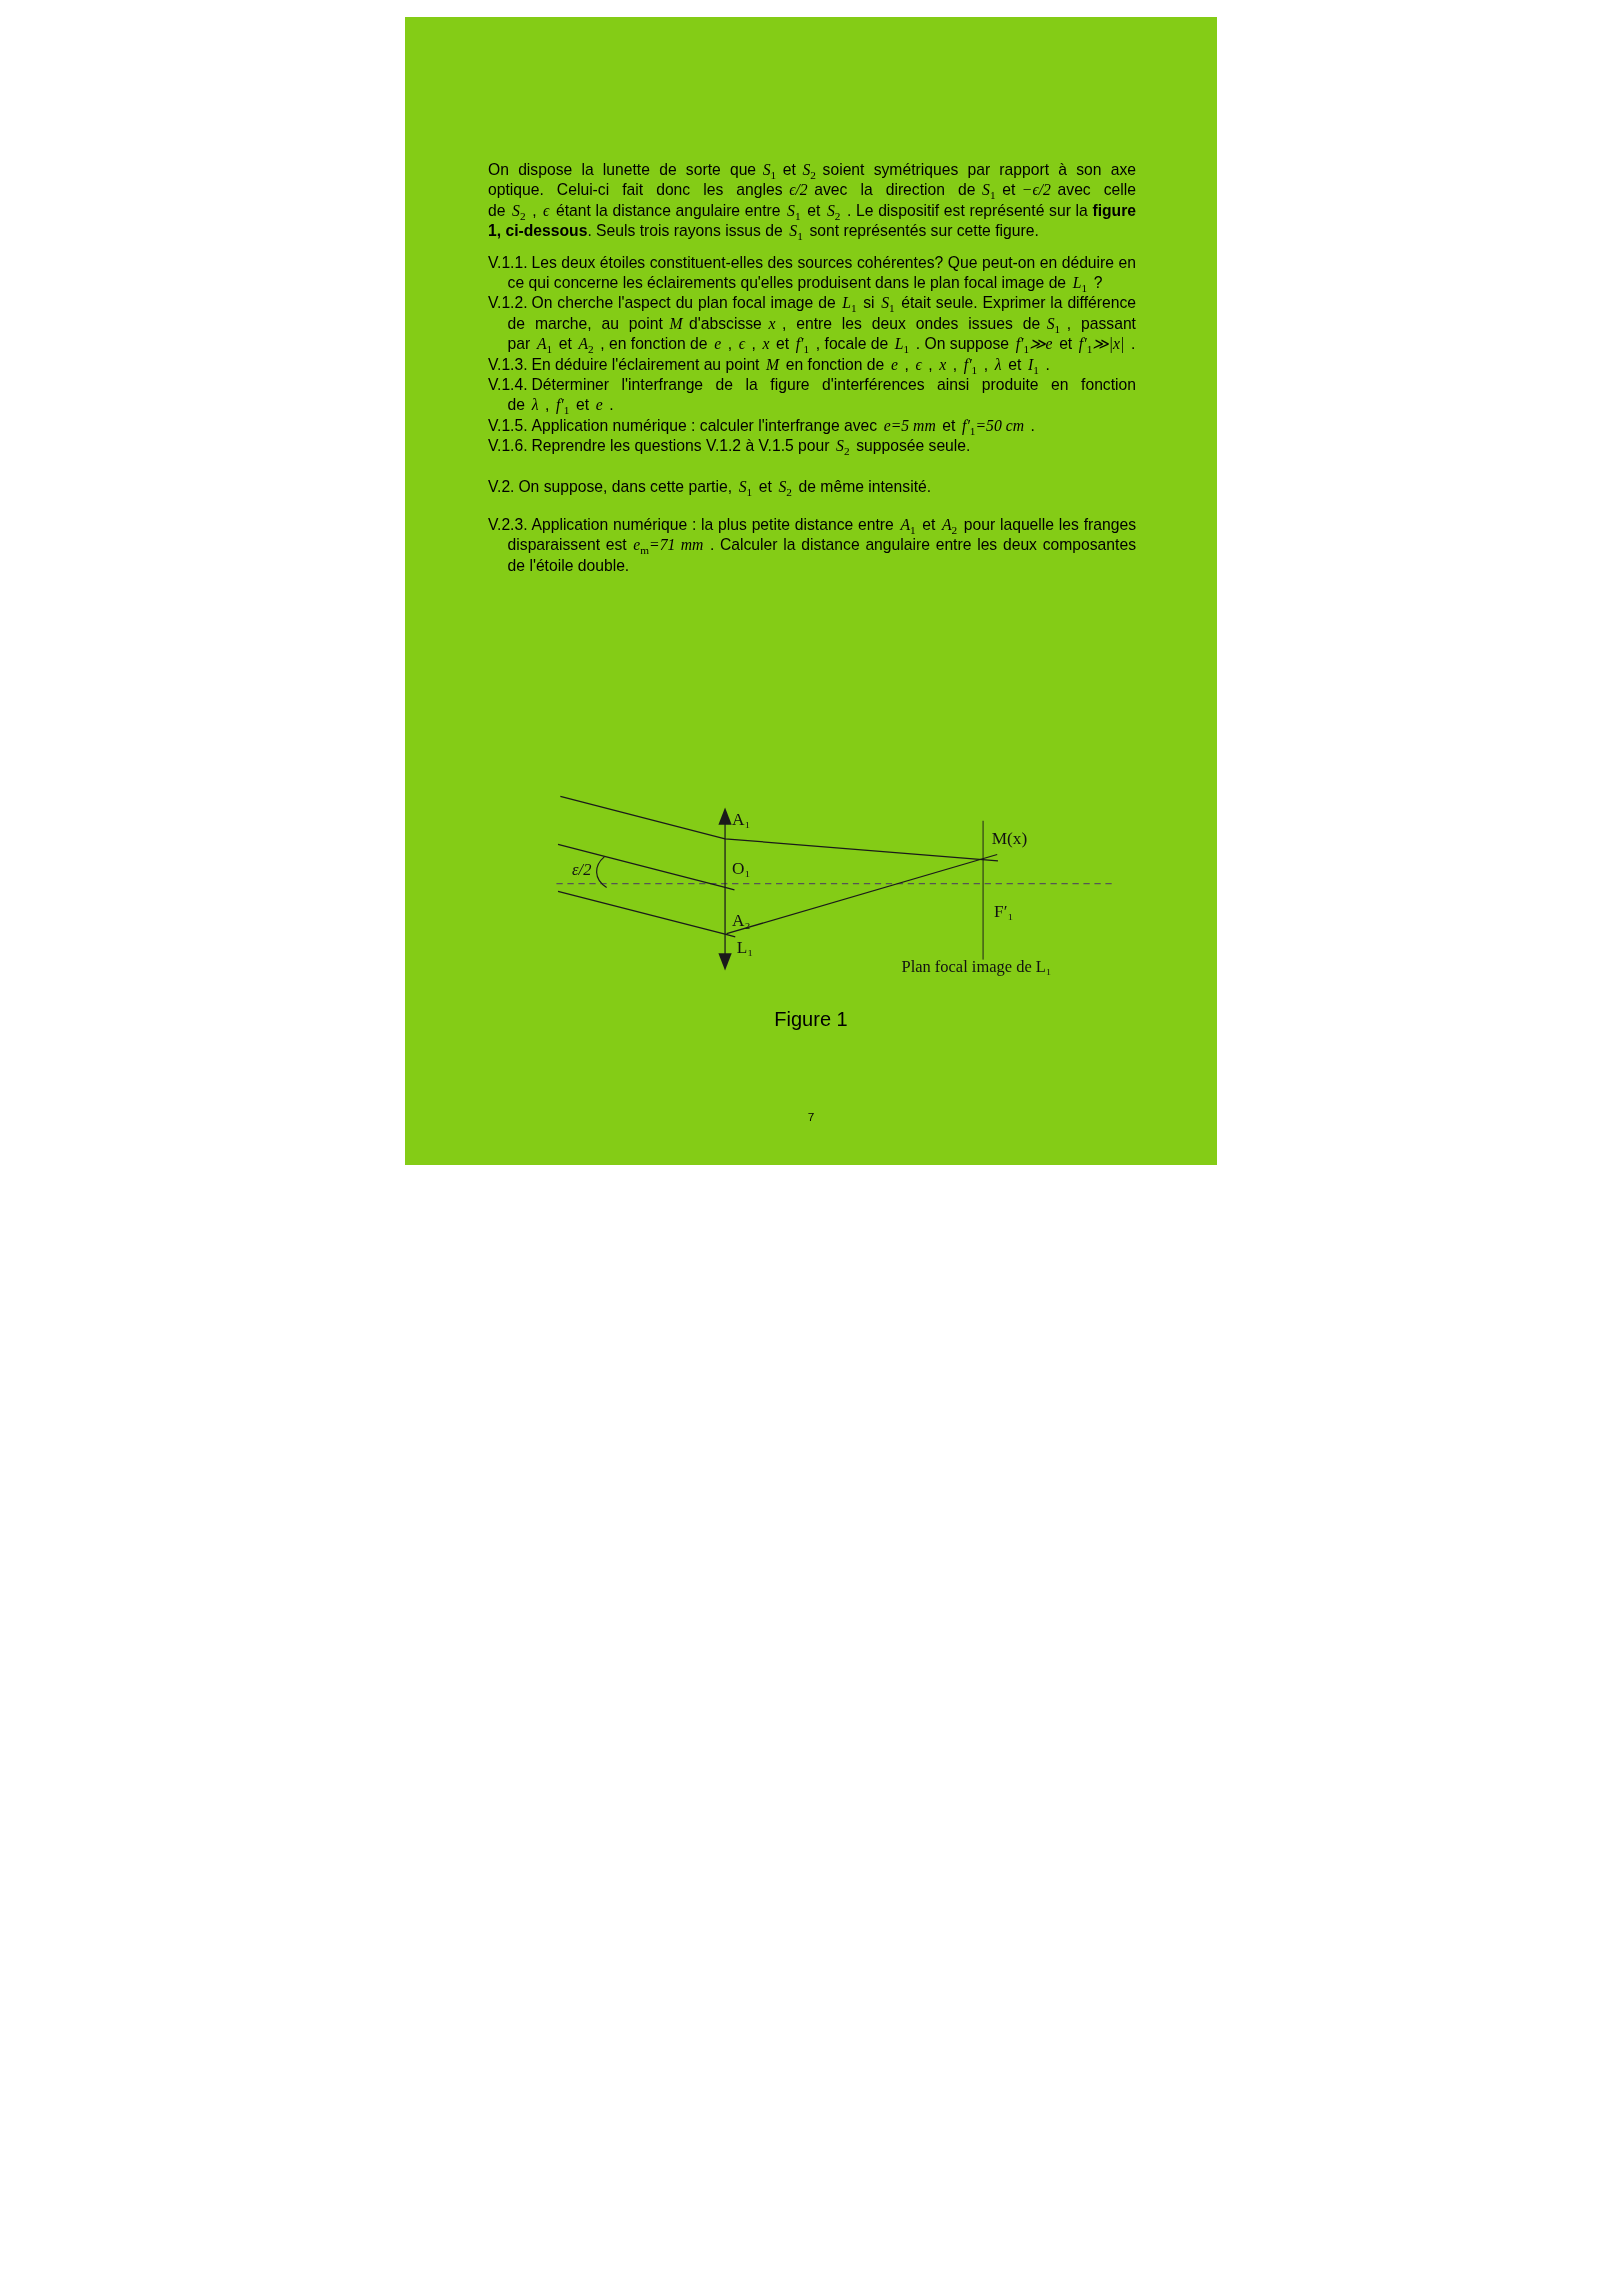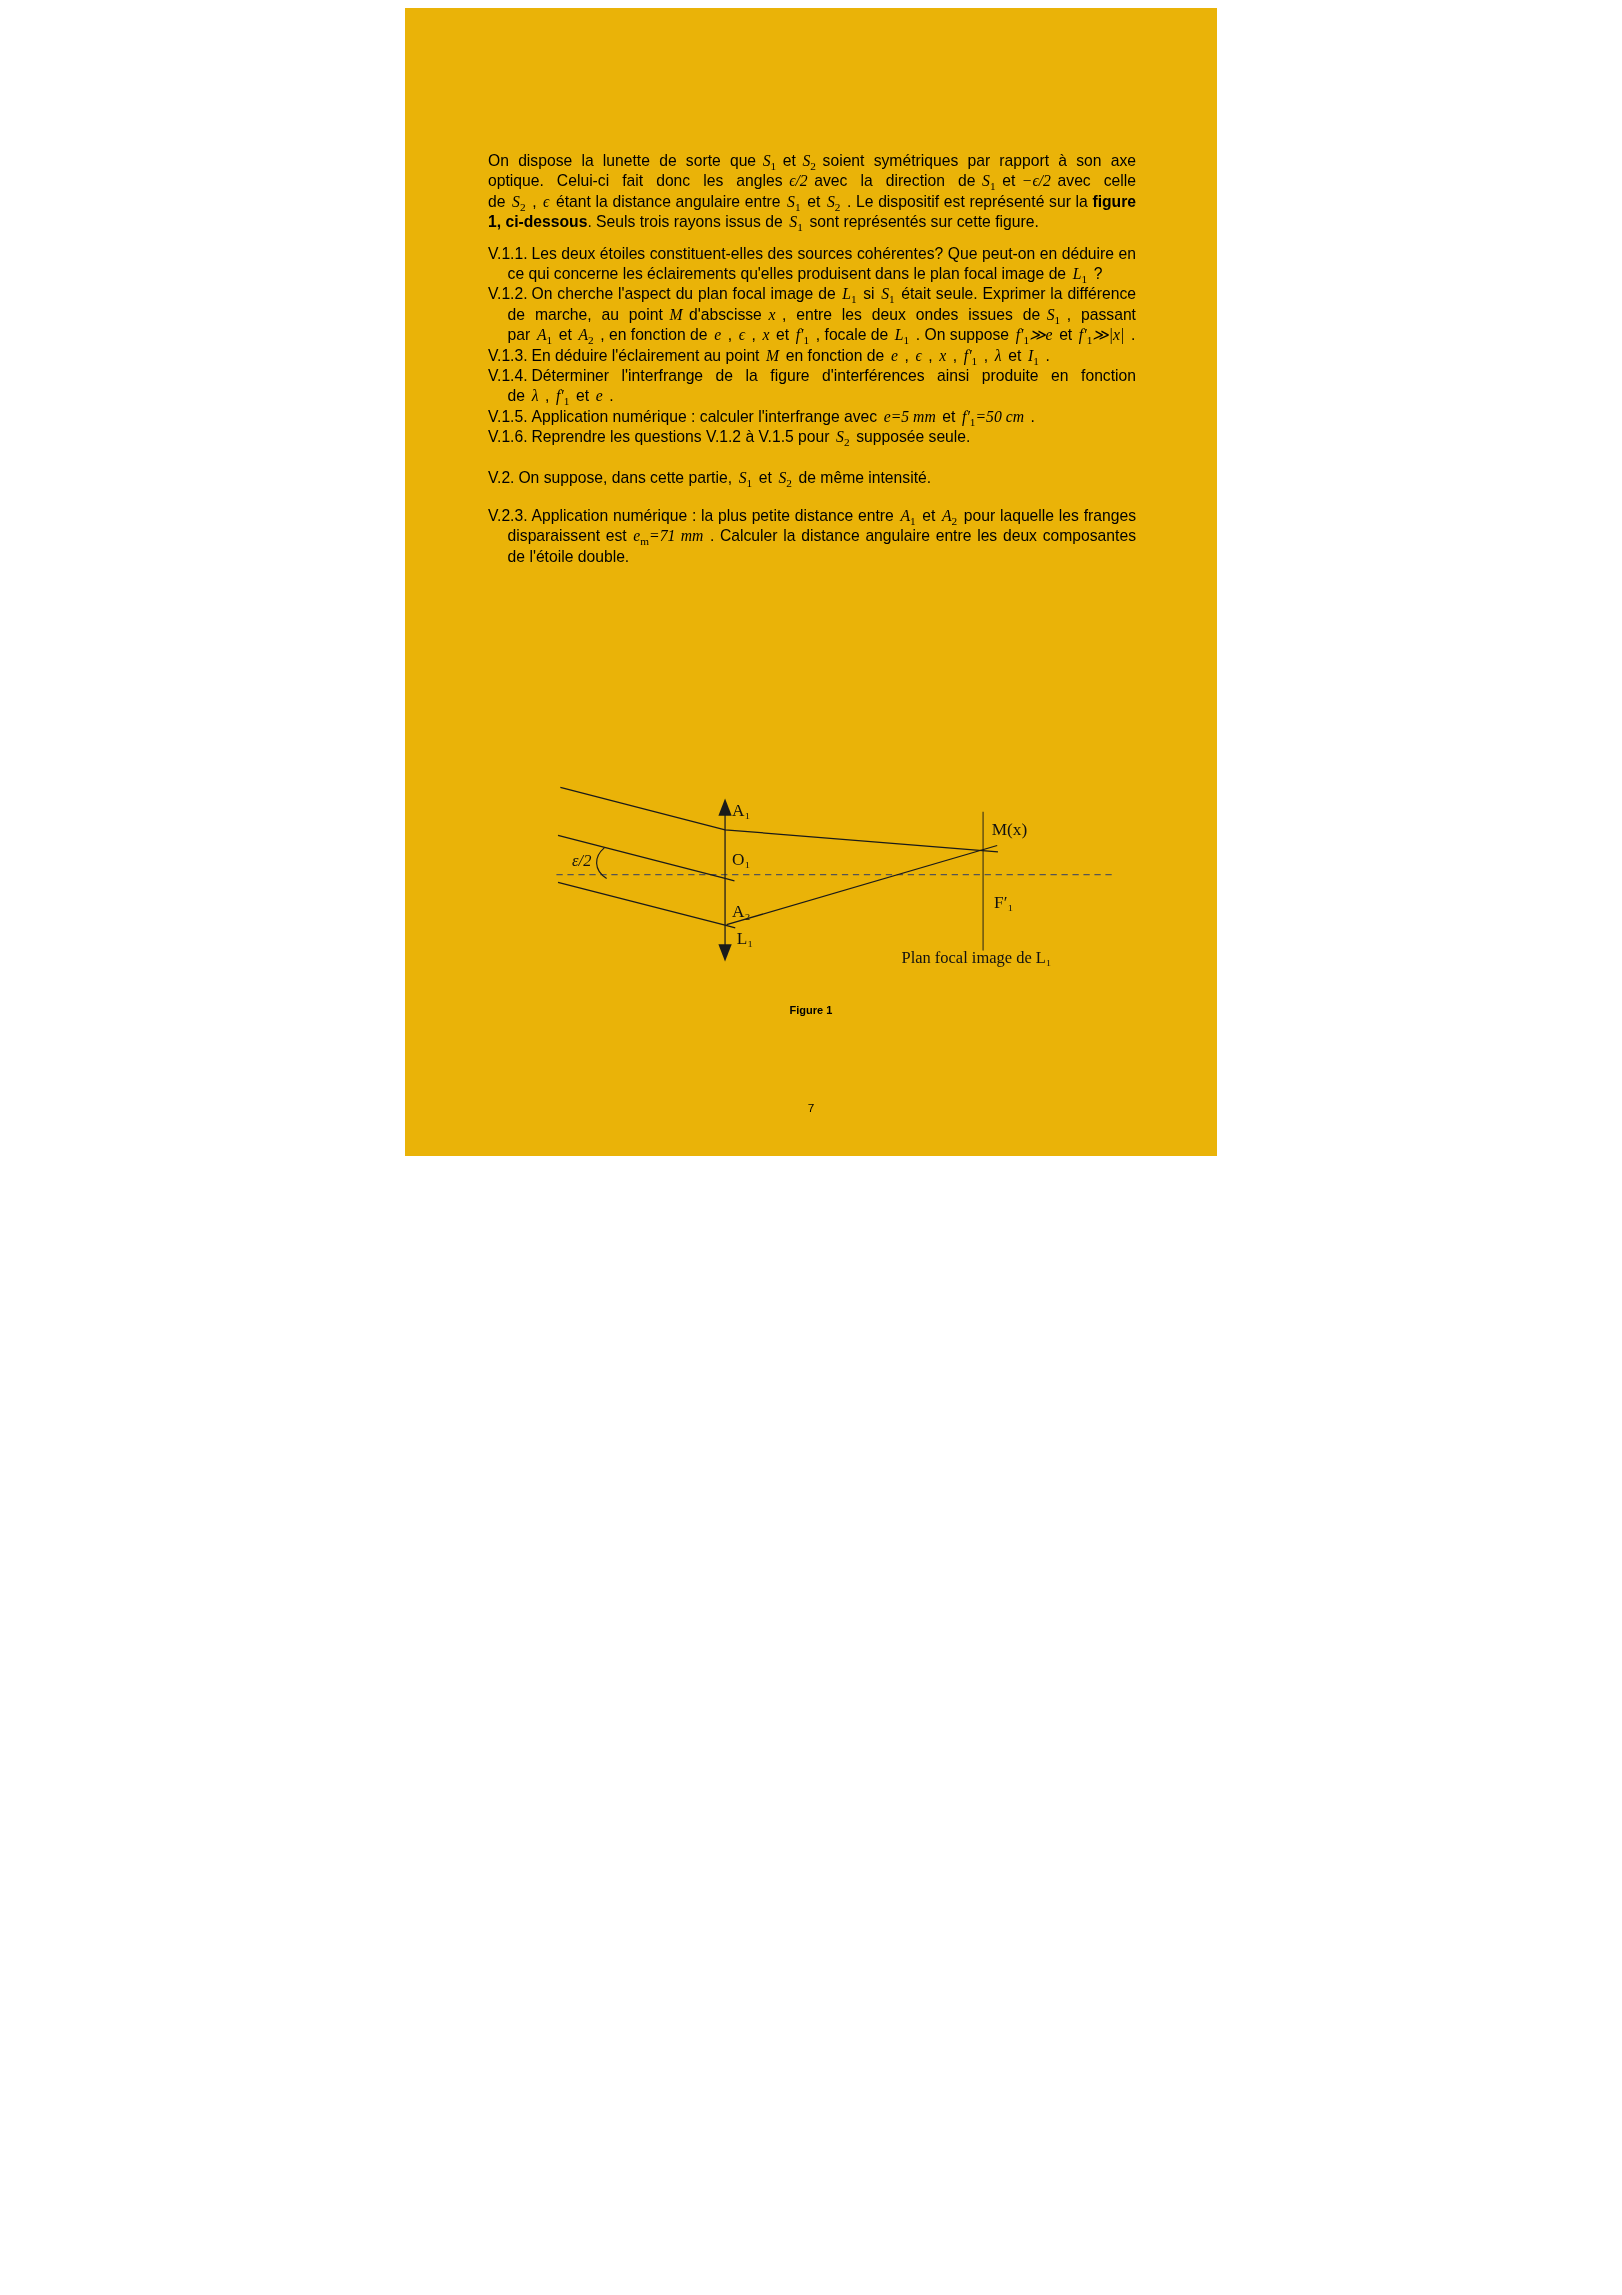--- a/index.html
+++ b/index.html
@@ -1,20 +1,20 @@
 <!DOCTYPE html>
 <html style="font-size:12.6px"><head>
 <meta charset="utf-8">
 <style>
   html,body{margin:0;padding:0;background:#ffffff;}
   .page{
     position:relative;
     width:812px;height:1148px;
-    margin:8px auto;
-    background:#eab308;
+    margin:17px auto;
+    background:#84cc16;
     color:#000;
     font-family:"Liberation Sans","DejaVu Sans",sans-serif;
     font-size:15.7px;line-height:20.4px;
     overflow:hidden;
   }
   .textblock{
     position:absolute;left:83px;right:81px;top:143px;
     text-align:justify;
   }
   .para{margin:0;}
@@ -32,21 +32,21 @@
   }
   .mi sub{
     font-size:0.72em;font-style:normal;
     font-family:"Liberation Serif","DejaVu Serif",serif;
     line-height:0;
   }
   b{font-weight:bold;}
   .figwrap{position:absolute;left:16px;top:763px;width:812px;height:229px;}
   .figcaption{
     position:absolute;left:0;top:992px;width:812px;
-    text-align:center;font-weight:bold;font-size:11px;
+    text-align:center;font-weight:normal;font-size:20px;
   }
   .pagenum{
     position:absolute;left:0;top:1090px;width:812px;
     text-align:center;font-size:11.8px;
   }
   svg text{
     font-family:"Liberation Serif","DejaVu Serif",serif;
     fill:#111;
   }
   .figlbl{font-size:22px;}

